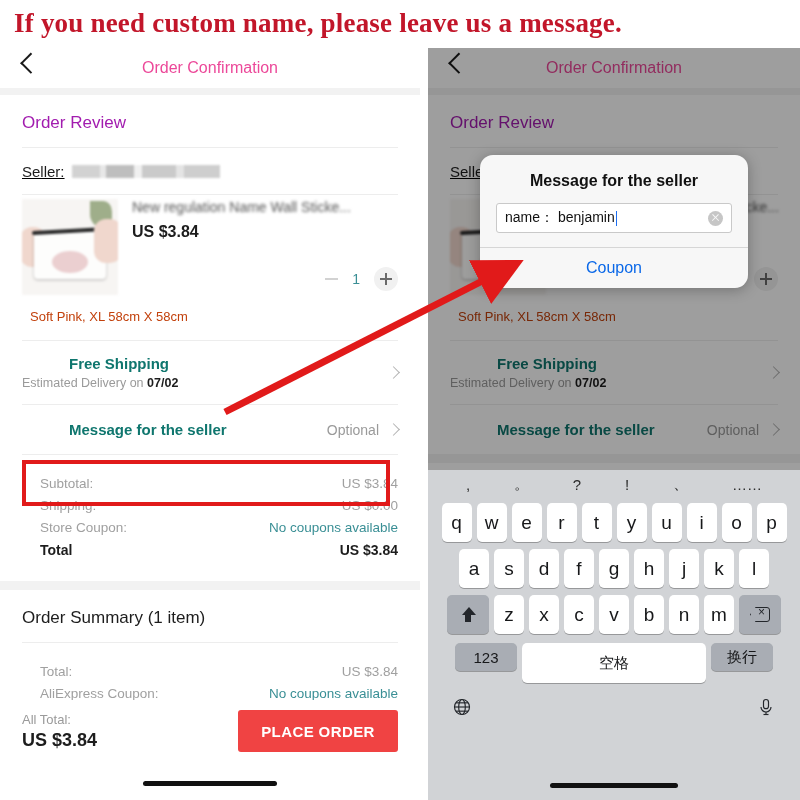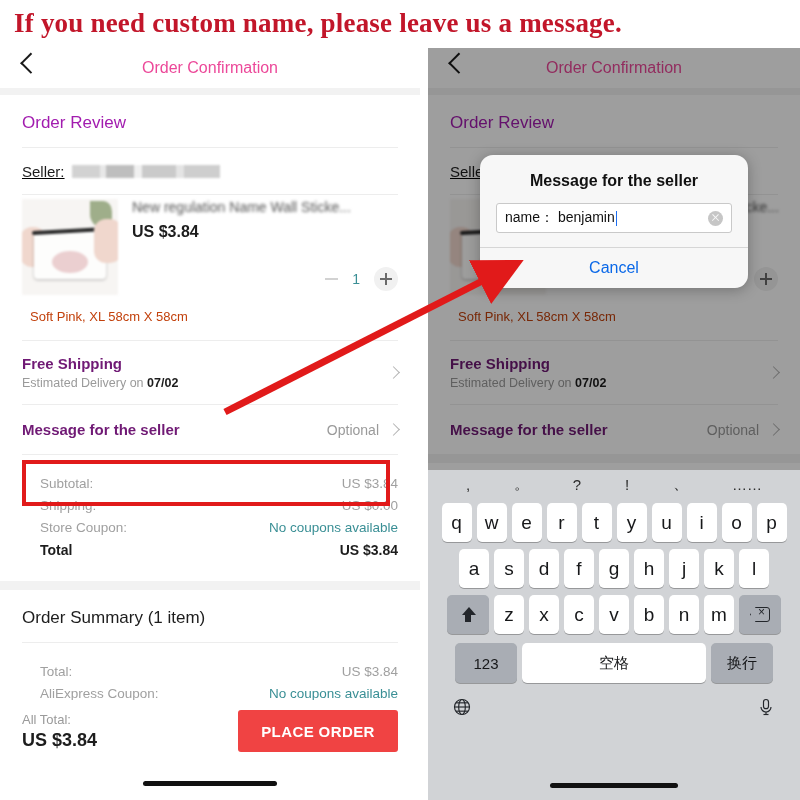--- a/index.html
+++ b/index.html
@@ -77,21 +77,21 @@
     width:24px;height:24px;border-radius:50%;background:#f1f1f1;position:relative;
   }
   .plus-btn:before,.plus-btn:after{content:"";position:absolute;background:#6a6a6a;}
   .plus-btn:before{left:6px;top:11px;width:12px;height:1.6px;}
   .plus-btn:after{left:11.2px;top:6px;width:1.6px;height:12px;}
 
   .variant{font-size:13px;color:#c2410c;padding:14px 0 16px;margin-left:8px;}
 
   .arrow-row{display:flex;align-items:center;padding:14px 0;position:relative;}
   .arrow-row .col{flex:1;min-width:0;}
-  .row-title{font-size:15px;color:#701a75;font-weight:bold;}
+  .row-title{font-size:15px;color:#0f766e;font-weight:bold;margin-left:47px;}
   .row-sub{font-size:12.5px;color:#9a9a9a;margin-top:4px;}
   .row-sub b{color:#1d1d1d;}
   .row-right{font-size:14px;color:#9a9a9a;margin-right:10px;}
   .chev{width:8px;height:8px;border-right:1.6px solid #b3b3b3;border-top:1.6px solid #b3b3b3;rotate:45deg;flex:none;}
 
   .msg-row{padding:16px 0;}
   .highlight-box{
     position:absolute;left:22px;top:412px;width:368px;height:46px;
     border:4px solid #e11a1a;box-sizing:border-box;background:transparent;z-index:6;
   }
@@ -162,21 +162,21 @@
   .kb-row{display:flex;justify-content:center;gap:5px;margin-top:7px;padding:0 4px;}
   .key{
     background:#fff;border-radius:5px;width:30px;height:39px;
     display:flex;align-items:center;justify-content:center;
     font-size:19px;color:#17181a;box-shadow:0 1px 0 rgba(0,0,0,.28);cursor:pointer;
   }
   .kb-row.r2{padding:0 18px;}
   .kb-row.r3{padding:0 4px;align-items:center;}
   .key.wide{width:42px;background:#a9adb4;}
   .key.space{width:184px;height:40px;font-size:15px;}
-  .key.fn{width:62px;height:40px;background:#a9adb4;font-size:15px;}
+  .key.fn{width:62px;height:28px;background:#a9adb4;font-size:15px;}
   .kb-row.r4{margin-top:9px;}
   .shift-ic{width:16px;height:16px;position:relative;}
   .shift-ic:before{
     content:"";position:absolute;left:2px;top:0;border-left:7px solid transparent;border-right:7px solid transparent;
     border-bottom:8px solid #23262b;
   }
   .shift-ic:after{content:"";position:absolute;left:5px;top:8px;width:6px;height:7px;background:#23262b;}
   .bk-ic{width:20px;height:15px;position:relative;}
   .bk-ic:before{
     content:"";position:absolute;inset:0;border:1.6px solid #23262b;border-radius:2px 3px 3px 2px;
@@ -378,21 +378,21 @@
     <div class="dim"></div>
 
     <div class="dialog">
       <div class="dlg-title">Message for the seller</div>
       <div class="dlg-field">
         <span class="dlg-text">name： benjamin</span>
           <span class="caret"></span>
         <span class="clear-icon"></span>
       </div>
       <div class="dlg-actions">
-        <div class="dlg-btn">Cancel</div>
+        <div class="dlg-btn">Coupon</div>
       </div>
     </div>
 
     <div class="kb-wrap">
       <div class="kb-punct">
         <span>,</span>
         <span>。</span>
         <span>?</span>
         <span>!</span>
         <span>、</span>

